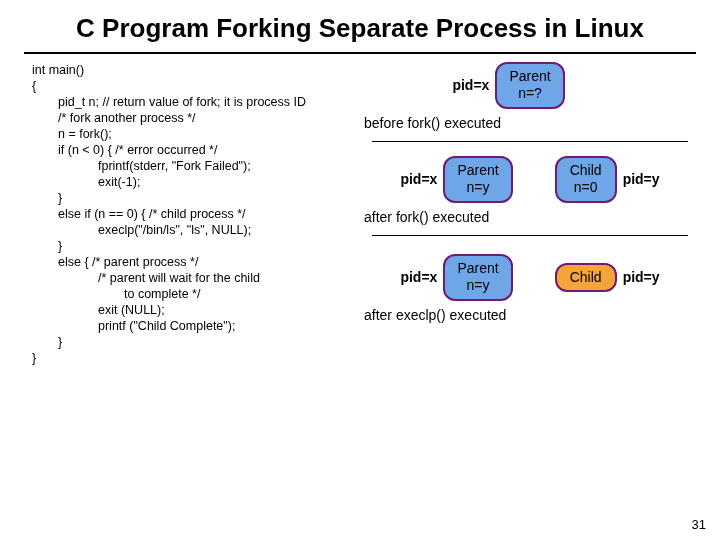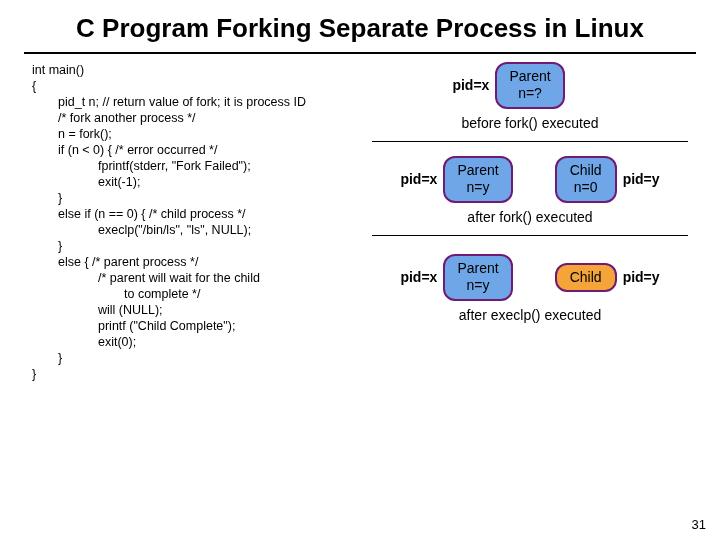--- a/index.html
+++ b/index.html
@@ -12,21 +12,21 @@
   .code-col .l0 { padding-left: 8px; }
   .code-col .l1 { padding-left: 34px; }
   .code-col .l2 { padding-left: 74px; }
   .code-col .l3 { padding-left: 100px; }
   .diagram-col { flex: 1; position: relative; }
   .stage { position: relative; width: 100%; }
   .pbox { border: 2px solid #701a75; border-radius: 12px; padding: 4px 12px; text-align: center; font-size: 14px; line-height: 1.25; min-width: 62px; }
   .blue { background: #6ea6e8; }
   .orange { background: #f4a438; }
   .pid-label { font-size: 14px; font-weight: bold; }
-  .caption { text-align: center; font-size: 14px; margin-top: 6px; }
+  .caption { text-align: left; font-size: 14px; margin-top: 6px; }
   .thinrule { border: none; border-top: 1px solid #000; margin: 10px 8px 12px 8px; }
   .slidenum { position: absolute; right: 14px; bottom: 8px; font-size: 13px; }
   .row { display:flex; align-items:center; justify-content:center; gap: 6px; }
   .row .side { min-width: 48px; text-align: right; }
   .row .side.r { text-align: left; }
   .stage1 { padding-top: 0px; }
   .stage2 { padding-top: 2px; }
   .stage3 { padding-top: 6px; }
 </style>
 </head>
@@ -47,23 +47,22 @@
       <div class="l1">if (n &lt; 0) { /* error occurred */</div>
       <div class="l2">fprintf(stderr, "Fork Failed");</div>
       <div class="l2">exit(-1);</div>
       <div class="l1">}</div>
       <div class="l1">else if (n == 0) { /* child process */</div>
       <div class="l2">execlp("/bin/ls", "ls", NULL);</div>
       <div class="l1">}</div>
       <div class="l1">else { /* parent process */</div>
       <div class="l2">/* parent will wait for the child</div>
       <div class="l3">to complete */</div>
-      <div class="l2">will (NULL);</div>
+      <div class="l2">exit (NULL);</div>
       <div class="l2">printf ("Child Complete");</div>
-      <div class="l2">exit(0);</div>
       <div class="l1">}</div>
       <div class="l0">}</div>
     </div>
 
     <div class="diagram-col">
 
       <div class="stage stage1">
         <div class="row">
           <span class="pid-label side">pid=x</span>
           <div class="pbox blue">

